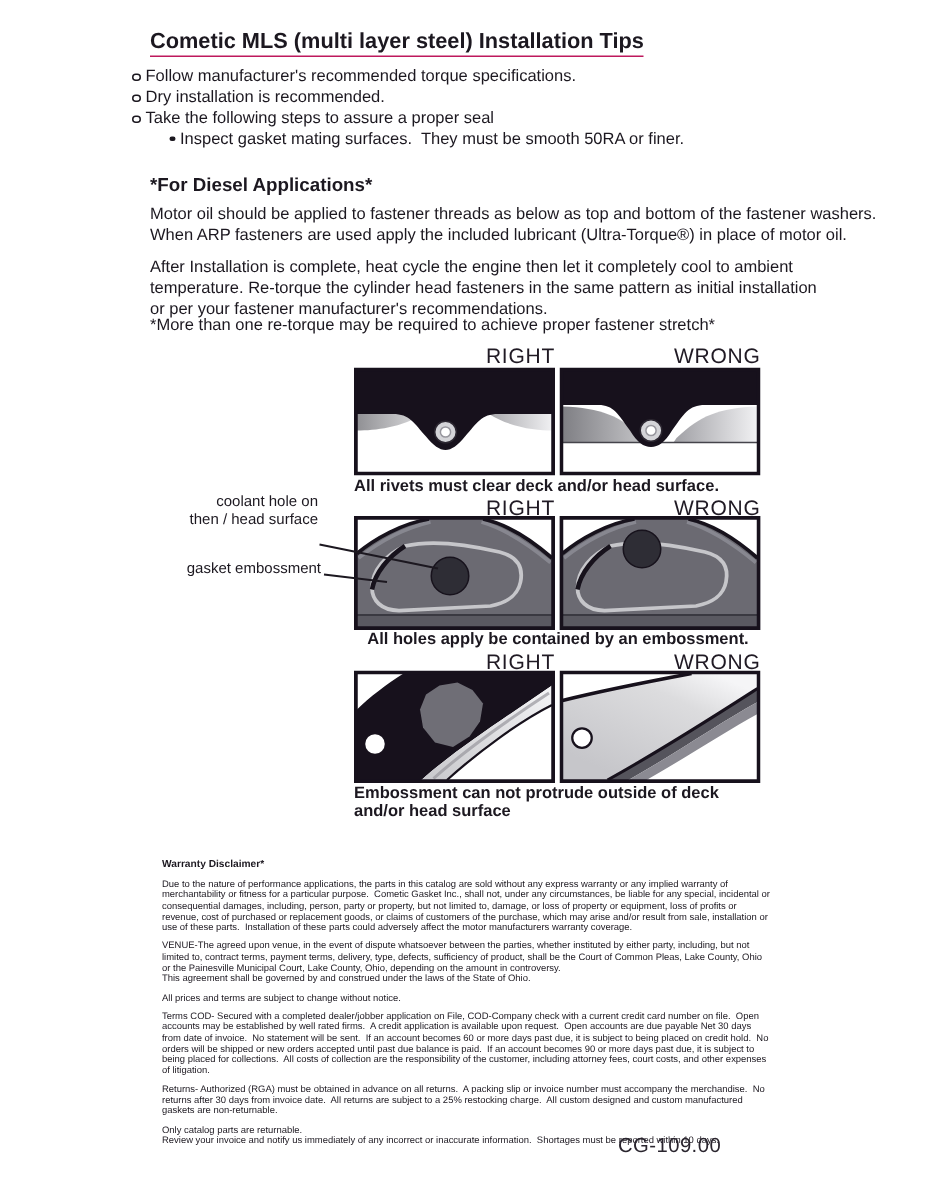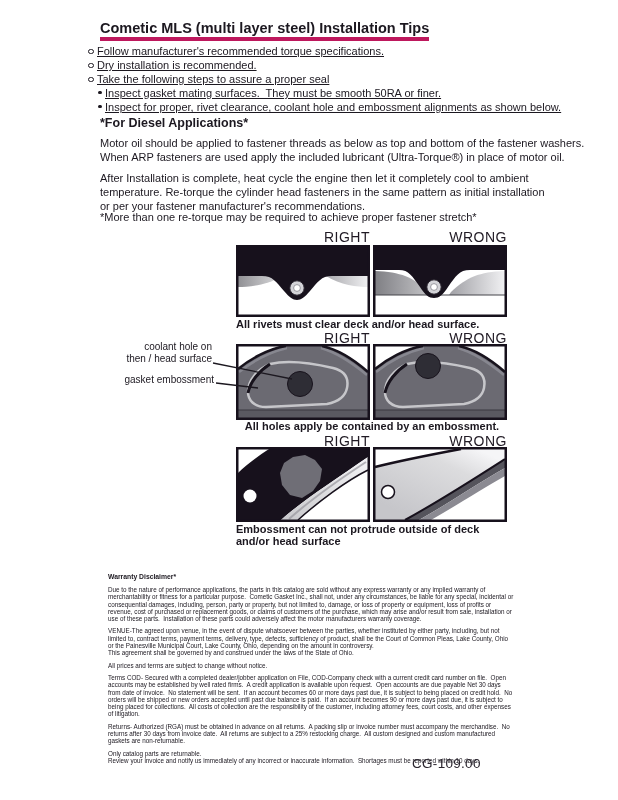--- a/index.html
+++ b/index.html
@@ -1,25 +1,25 @@
 <!DOCTYPE html>
 <html><head>
 <meta charset="utf-8">
 <style>
   html,body{margin:0;padding:0;background:#ffffff;}
   .page{
     position:relative;width:618px;height:800px;background:#ffffff;
     font-family:"Liberation Sans", sans-serif;color:#1c1820;overflow:hidden;
   }
   .page-title{position:absolute;left:100px;top:20px;font-size:14.5px;font-weight:bold;margin:0;}
-  .page-title span{display:inline-block;border-bottom:4px solid #be185d;padding-bottom:1px;white-space:pre;}
-
-  .tips{position:absolute;left:88px;top:44px;font-size:11px;line-height:14px;text-decoration:underline;}
+  .page-title span{display:inline-block;border-bottom:1px solid #be185d;padding-bottom:1px;white-space:pre;}
+
+  .tips{position:absolute;left:88px;top:44px;font-size:11px;line-height:14px;}
   .tip-row{display:flex;align-items:flex-start;}
-  .tip-row.sub{margin-left:10px;}
+  .tip-row.sub{margin-left:25px;}
   .marker{width:9px;flex:0 0 9px;position:relative;}
   .marker i{display:block;width:3.5px;height:3.5px;border:1px solid #1c1820;border-radius:50%;margin-top:4.5px;}
   .tip-row.sub .marker{width:7px;flex-basis:7px;}
   .tip-row.sub .marker i{width:3.5px;height:3.5px;background:#1c1820;border:none;}
   .tip-text{white-space:pre;}
 
   .diesel-heading{position:absolute;left:100px;top:116px;font-size:12.5px;font-weight:bold;margin:0;}
   .bodyline{position:absolute;left:100px;font-size:11px;line-height:14px;white-space:pre;}
 
   .fig-heading{position:absolute;width:134px;text-align:right;font-size:14px;letter-spacing:0.5px;color:#201a24;}
@@ -60,26 +60,20 @@
       <span class="marker">
           <i></i>
         </span>
       <span class="tip-text">Take the following steps to assure a proper seal</span>
     </div>
     <div class="tip-row sub">
       <span class="marker">
           <i></i>
         </span>
       <span class="tip-text">Inspect gasket mating surfaces.  They must be smooth 50RA or finer.</span>
-    </div>
-    <div class="tip-row sub">
-      <span class="marker">
-          <i></i>
-        </span>
-      <span class="tip-text">Inspect for proper, rivet clearance, coolant hole and embossment alignments as shown below.</span>
     </div>
   </div>
 
   <h2 class="diesel-heading">*For Diesel Applications*</h2>
 
   <div class="bodyline" style="top:136px">Motor oil should be applied to fastener threads as below as top and bottom of the fastener washers.</div>
   <div class="bodyline" style="top:150px">When ARP fasteners are used apply the included lubricant (Ultra-Torque®) in place of motor oil.</div>
 
   <div class="bodyline" style="top:171px">After Installation is complete, heat cycle the engine then let it completely cool to ambient</div>
   <div class="bodyline" style="top:185px">temperature. Re-torque the cylinder head fasteners in the same pattern as initial installation</div>
@@ -129,21 +123,21 @@
     <circle cx="61" cy="42" r="7.2" fill="#d4d4d8" stroke="#2b2630" stroke-width="1"></circle>
     <circle cx="61" cy="42" r="3.4" fill="#ffffff" stroke="#98979e" stroke-width="1"></circle>
     <rect x="1.25" y="1.25" width="131.5" height="69.5" fill="none" stroke="#17111c" stroke-width="2.5"></rect>
   </svg>
 
   <div class="fig-caption" style="left:236px;top:318px">All rivets must clear deck and/or head surface.</div>
 
   <div class="fig-heading" style="left:236px;top:330px">RIGHT</div>
   <div class="fig-heading" style="left:373px;top:330px">WRONG</div>
 
-  <div class="fig2-label" style="left:104px;top:341px;width:108px">
+  <div class="fig2-label" style="left:104px;top:329px;width:108px">
     <div>coolant hole on</div>
     <div>then / head surface</div>
   </div>
   <div class="fig2-label" style="left:104px;top:374px;width:110px">
     <div>gasket embossment</div>
   </div>
 
   <svg class="panel" style="left:236px;top:344px" width="134" height="76" viewBox="0 0 134 76">
     <rect width="134" height="76" fill="#6b6a72"></rect>
     <rect x="2" y="66" width="130" height="8" fill="#5a5961"></rect>

